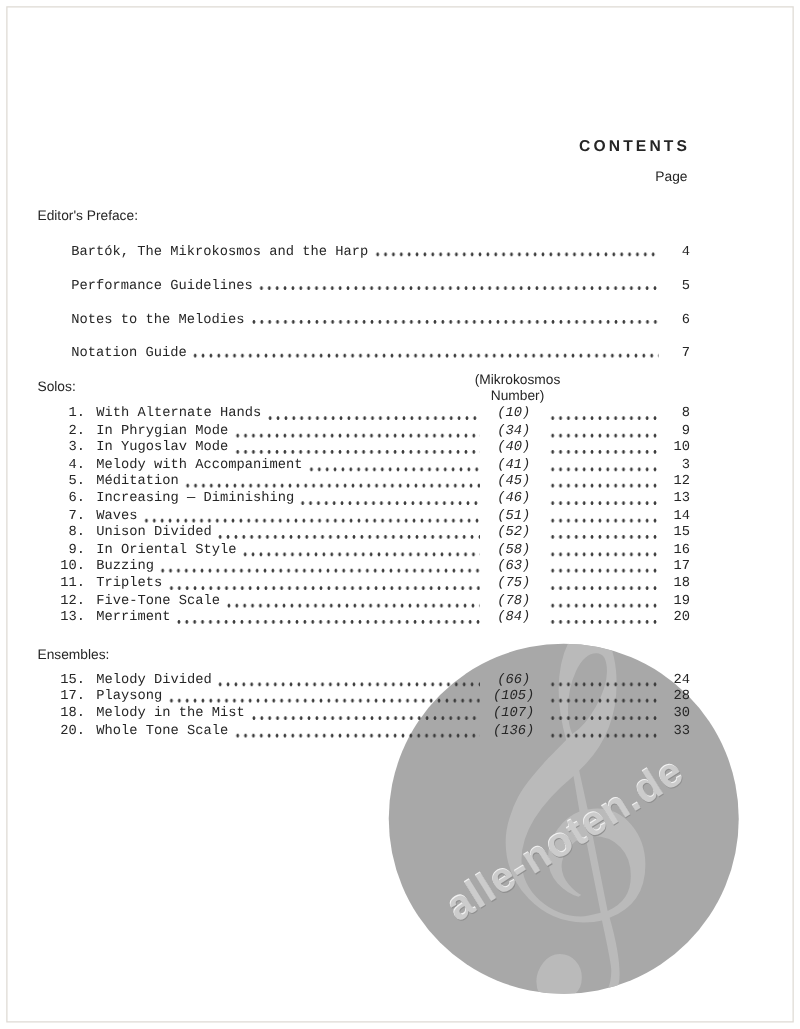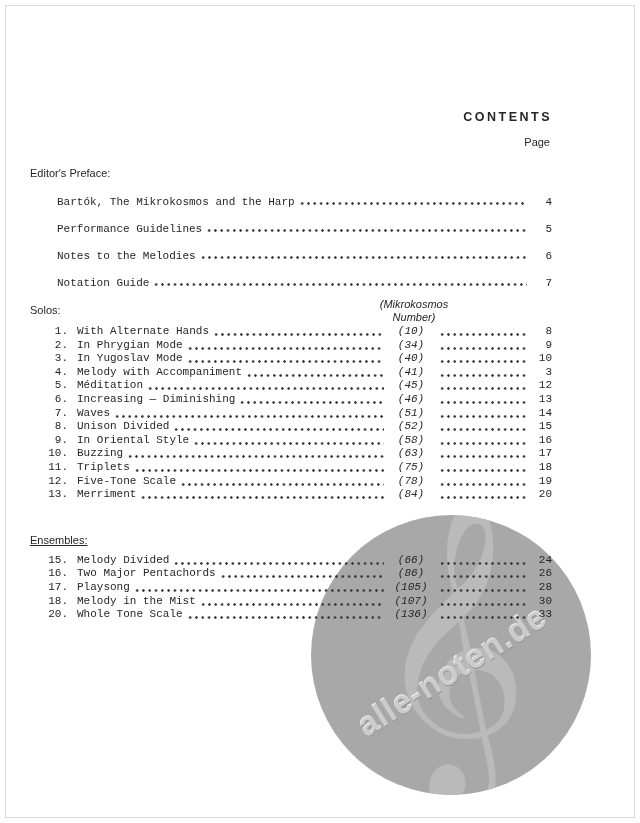--- a/index.html
+++ b/index.html
@@ -45,21 +45,21 @@
 
   .contents-title {
     font-size: 12.5px; font-weight: bold; letter-spacing: 2.5px;
     text-align: right; line-height: 14px; margin: 0;
   }
   .page-label { margin-top: 12px; text-align: right; line-height: 12px; font-size: 11px; padding-right: 2px; }
 
   .sec-heading { font-size: 11px; line-height: 12px; font-weight: normal; }
   .preface-head { margin-top: 19px; }
   .solos-head { }
-  .ensembles-head { margin-top: 32px; text-decoration: underline; }
+  .ensembles-head { margin-top: 16px; }
 
   .rows { overflow: hidden; }
   .preface-rows { margin-top: 17px; }
   .solos-rows { margin-top: 9px; }
   .ensembles-rows { margin-top: 8px; }
 
   .row { display: flex; align-items: flex-end; font-size: 11px; font-family: Liberation Mono, monospace; }
   .p-row { line-height: 12px; margin-bottom: 15px; }
   .p-row .title { padding-left: 27px; white-space: nowrap; }
 
@@ -75,21 +75,21 @@
     align-self: stretch;
     margin: 0 3px 0 4px;
     background-image: radial-gradient(circle, #3a3a3a 1px, rgba(0,0,0,0) 1.35px);
     background-size: 6.3px 2.6px;
     background-repeat: repeat-x;
     background-position: left bottom 3px;
   }
 
   .mk-head {
     position: absolute; top: 188px; left: 318px; width: 132px;
-    text-align: center; font-style: italic;
+    text-align: center; 
     font-size: 11px; line-height: 13px;
   }
 </style>
 </head>
 <body>
 
 <div class="frame"></div>
 
 <div class="watermark">
   <div class="wm-disc">
@@ -261,28 +261,20 @@
 
   <div class="row s-row">
     <span class="num">15.</span>
     <span class="title">Melody Divided</span>
     <span class="leader"></span>
     <span class="mk">(66)</span>
     <span class="leader leader2"></span>
     <span class="pagenum">24</span>
   </div>
 
-  <div class="row s-row">
-    <span class="num">16.</span>
-    <span class="title">Two Major Pentachords</span>
-    <span class="leader"></span>
-    <span class="mk">(86)</span>
-    <span class="leader leader2"></span>
-    <span class="pagenum">26</span>
-  </div>
 
   <div class="row s-row">
     <span class="num">17.</span>
     <span class="title">Playsong</span>
     <span class="leader"></span>
     <span class="mk">(105)</span>
     <span class="leader leader2"></span>
     <span class="pagenum">28</span>
   </div>
 

